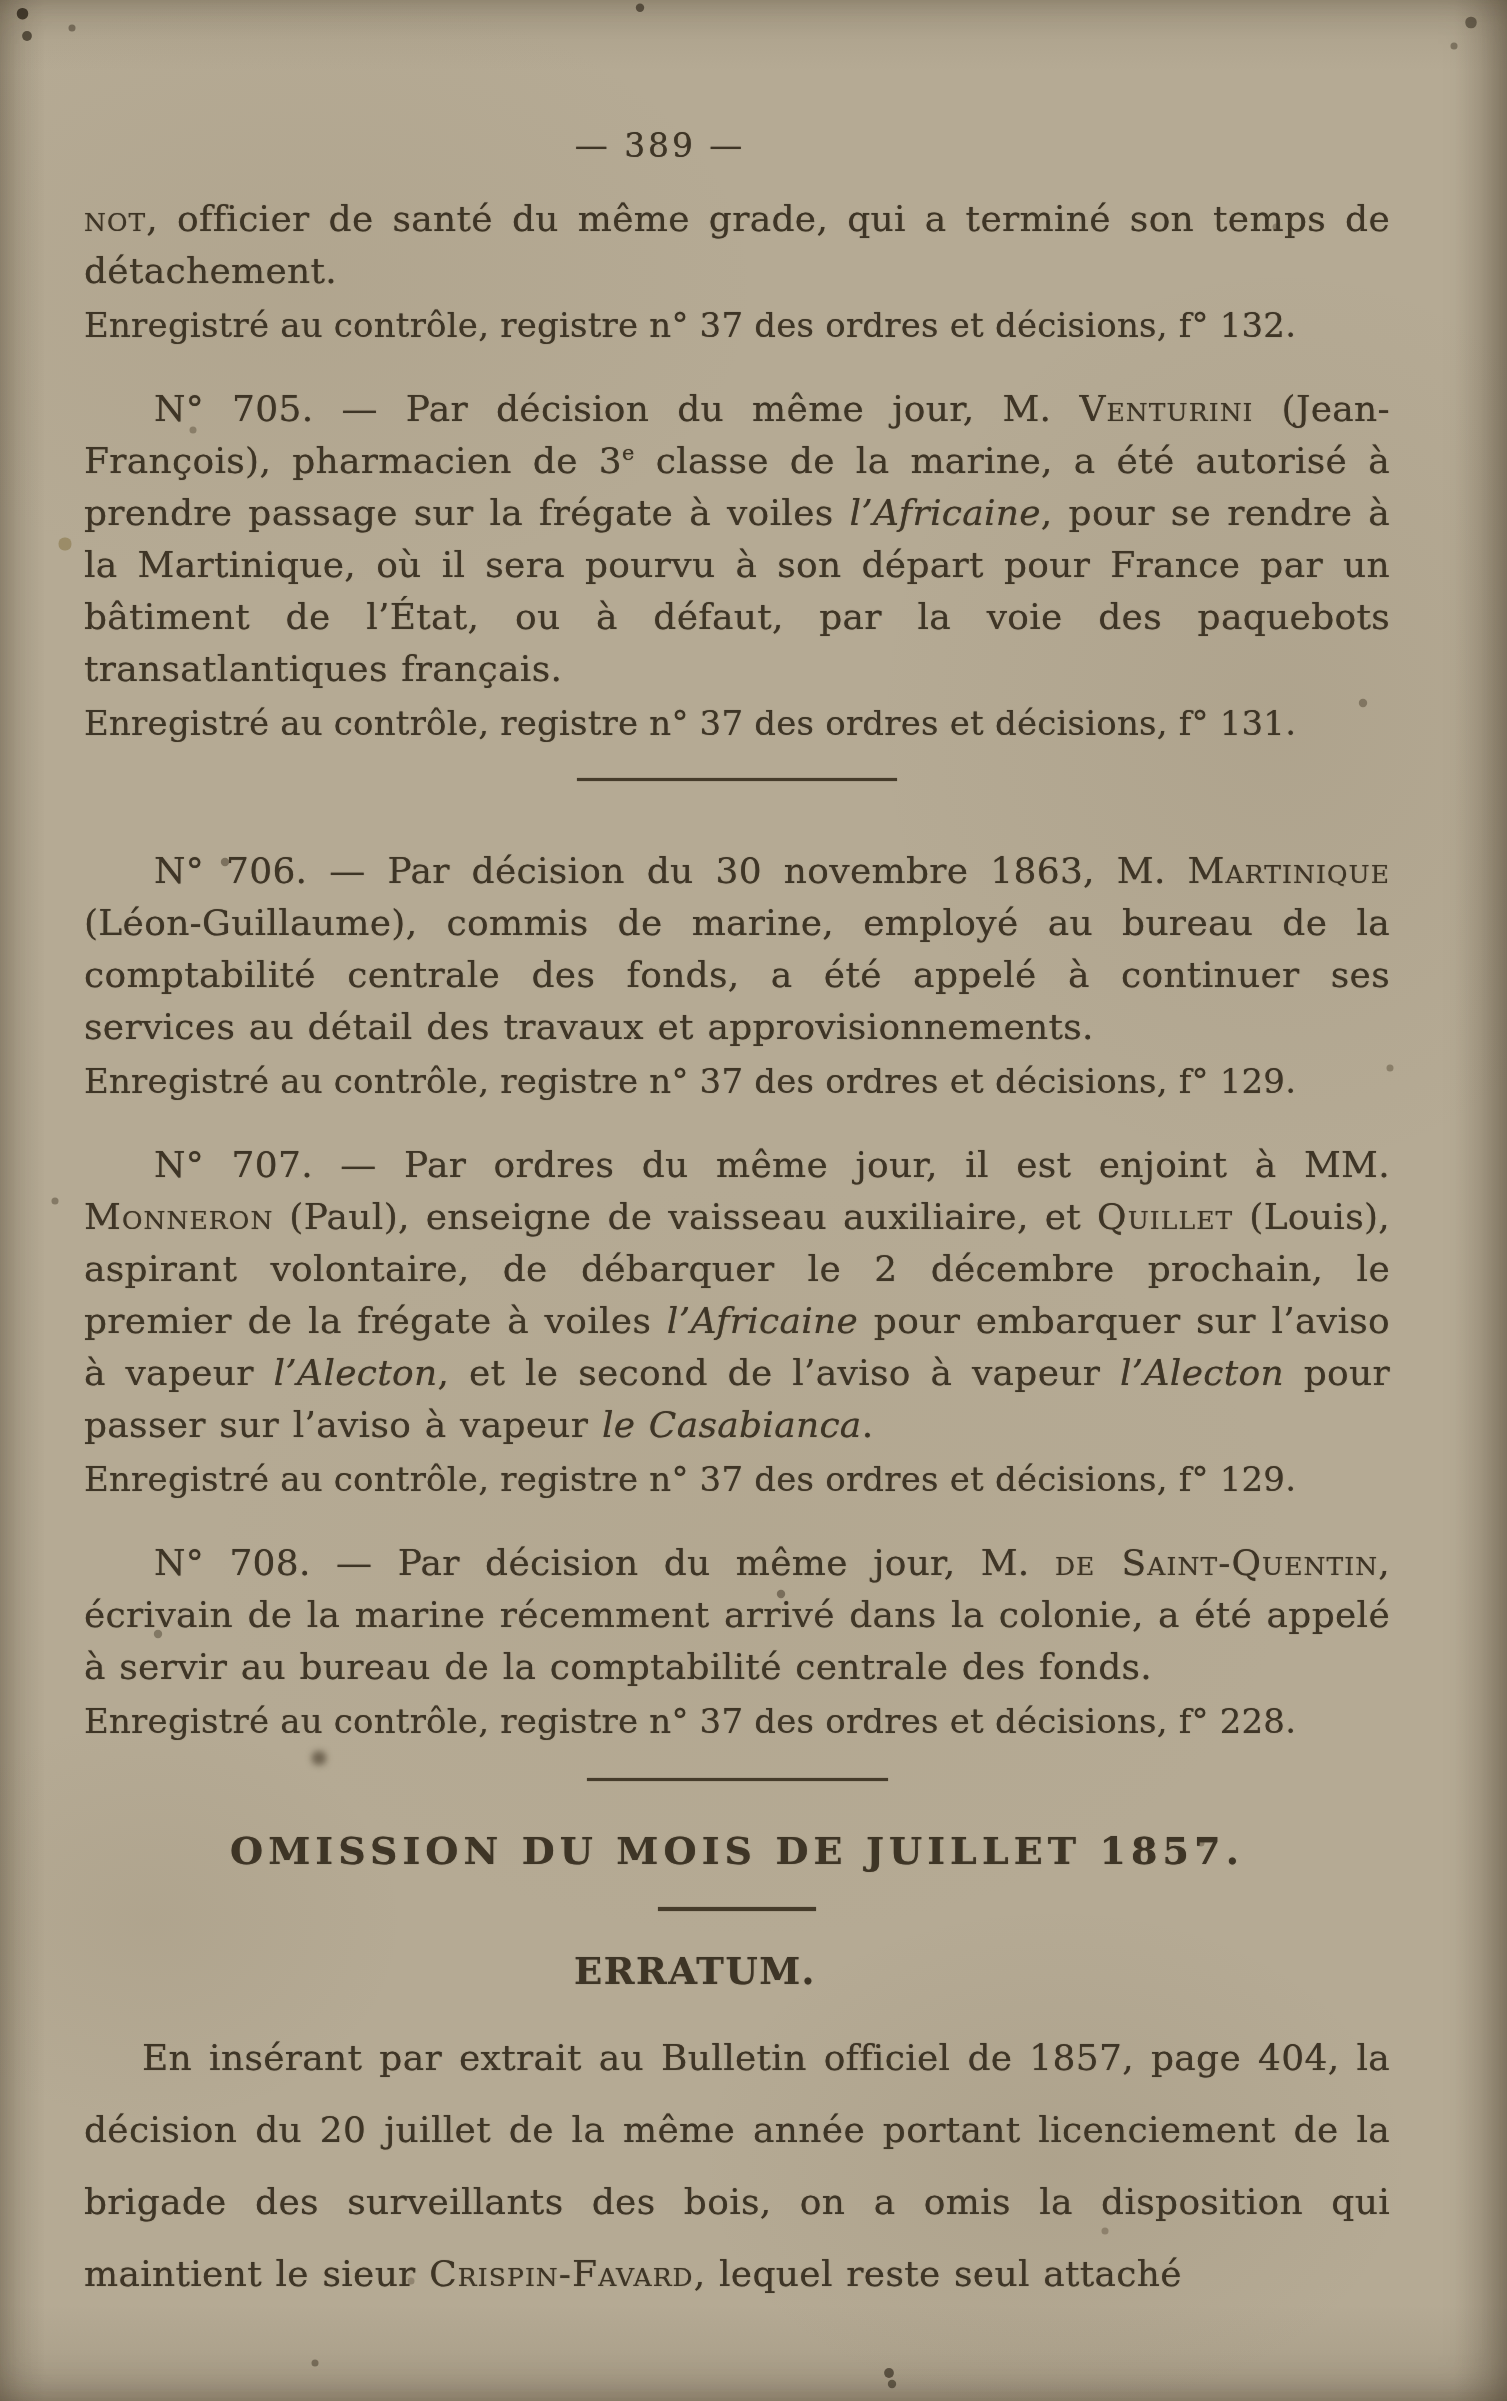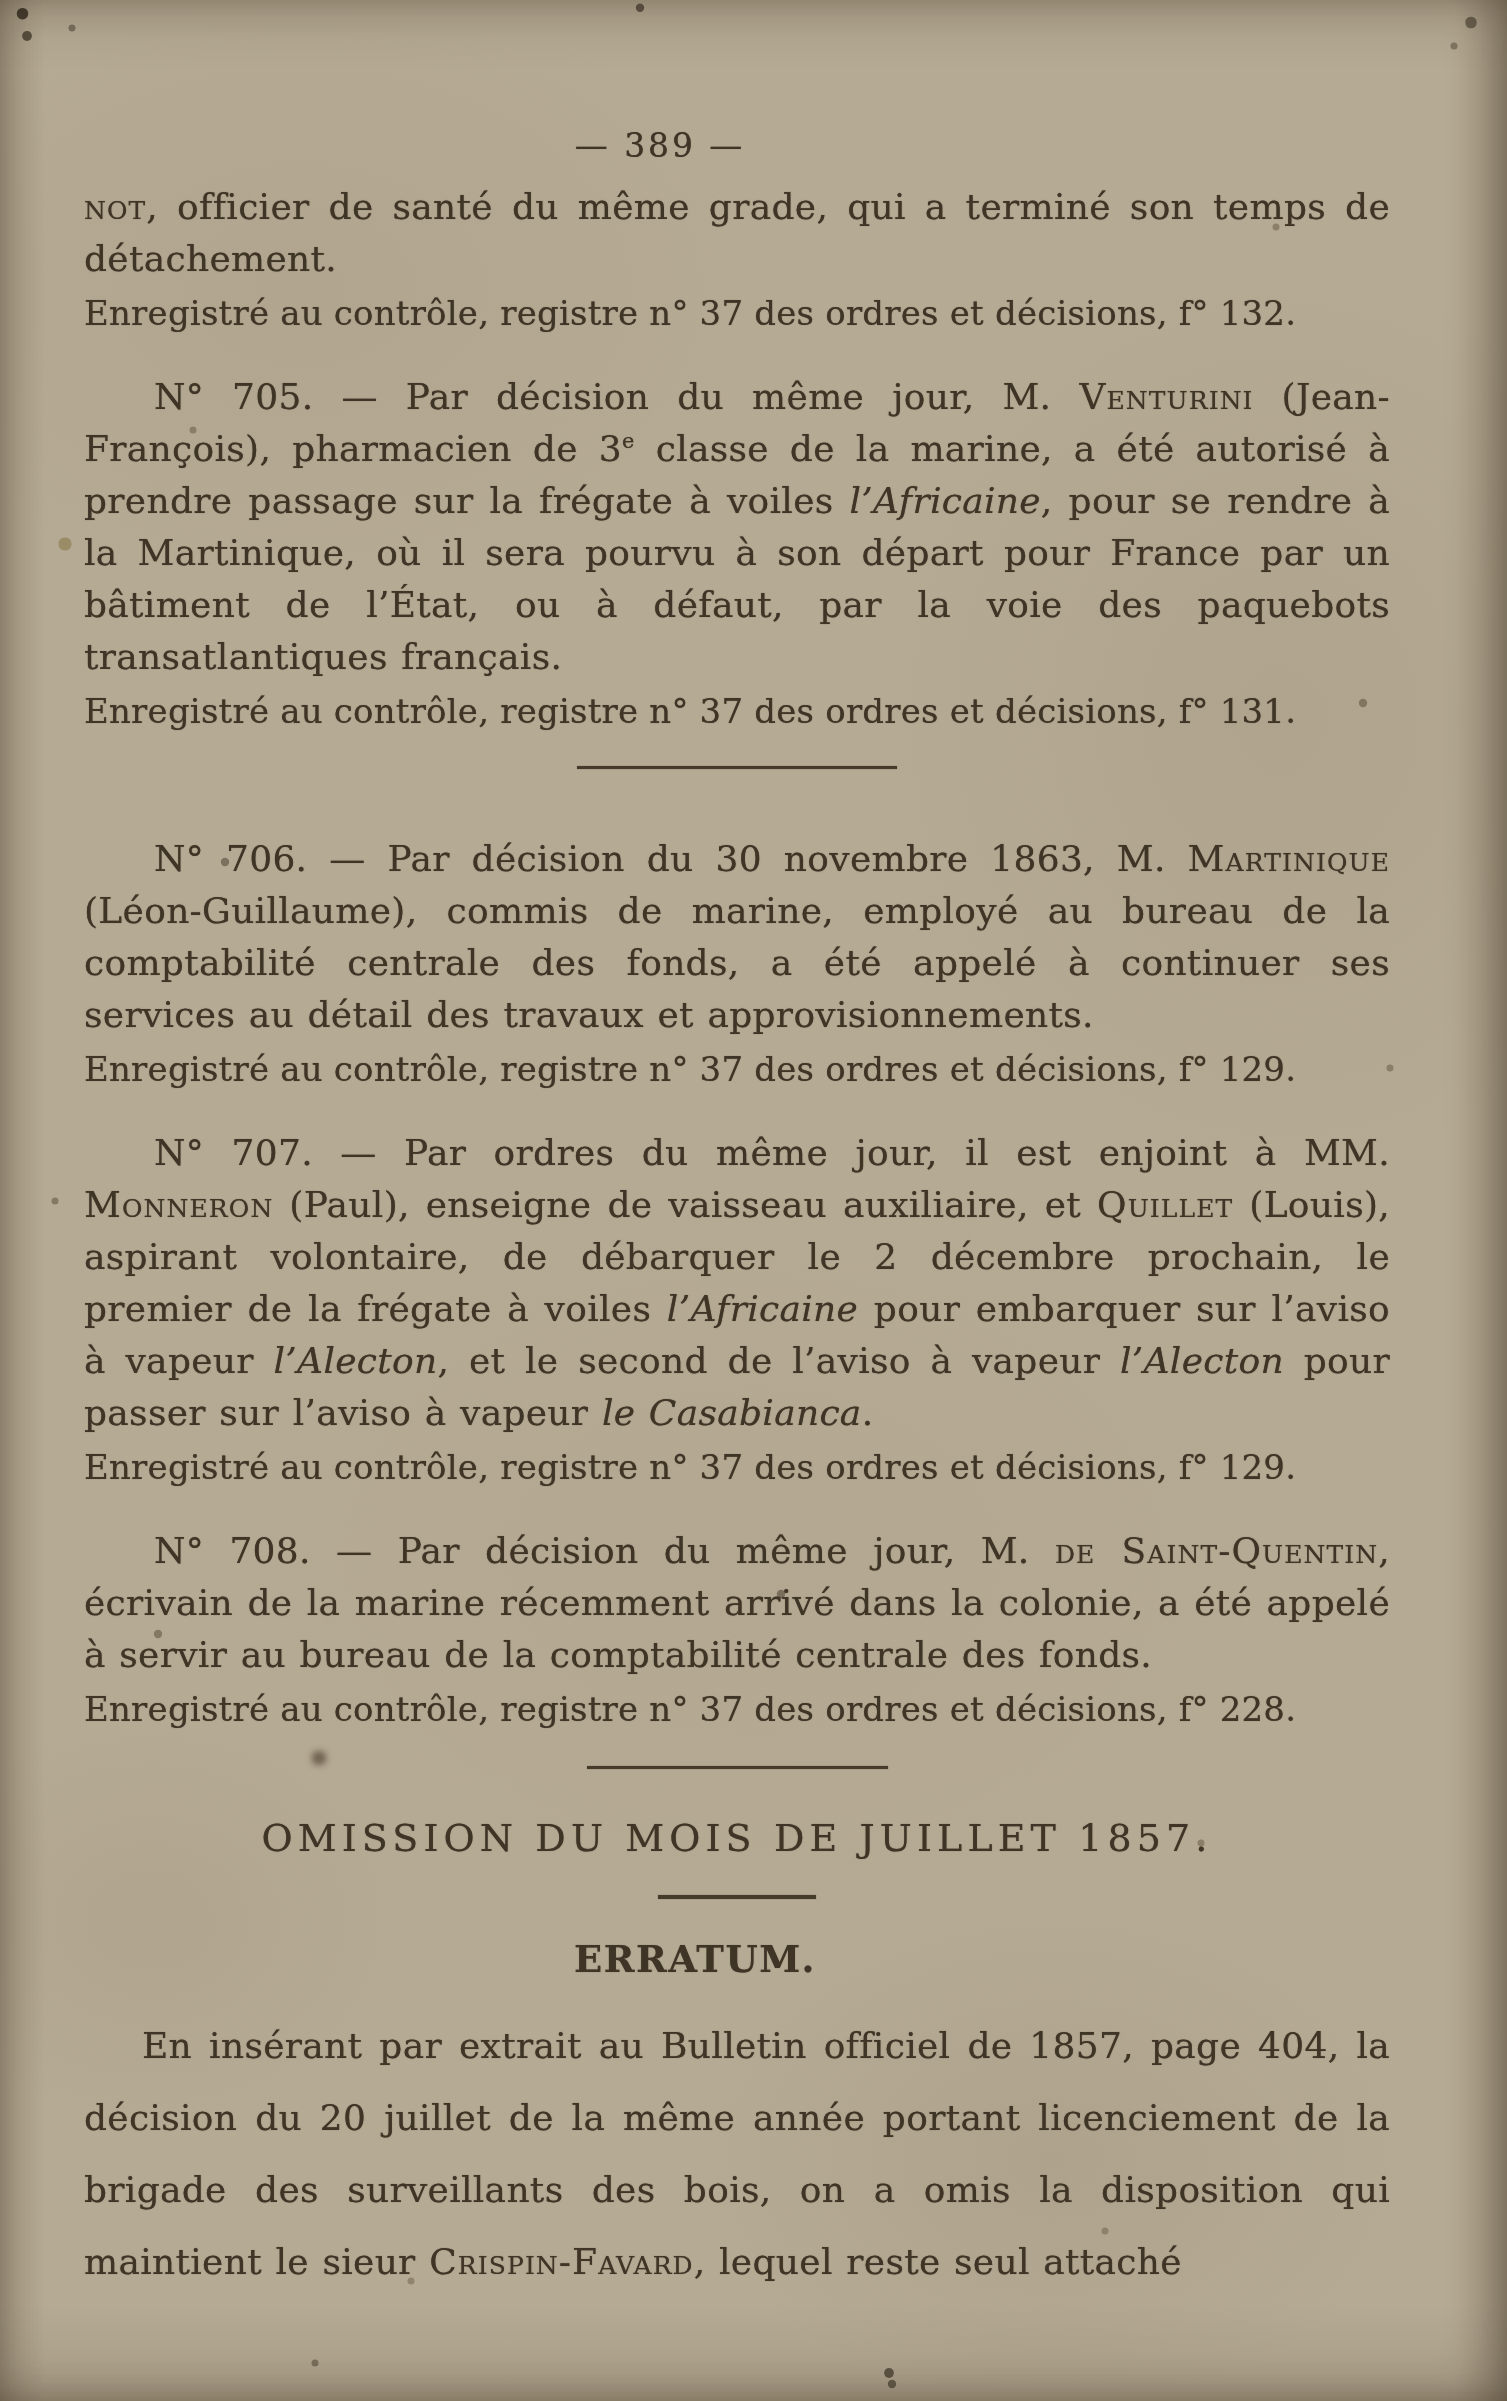--- a/index.html
+++ b/index.html
@@ -36,21 +36,21 @@
     transform:translateX(-77px);
     text-shadow:0 0 0.7px rgba(62,50,35,.75);
   }
   .para{
     font-size:36px;line-height:52px;
     text-align:justify;
     letter-spacing:0.3px;word-spacing:1.8px;
     text-shadow:0 0 0.9px rgba(62,50,35,.72);
     margin:0;
   }
-  .para.first{margin-top:16px;text-indent:0;}
+  .para.first{margin-top:28px;text-indent:0;}
   .para.entry{margin-top:38px;text-indent:70px;}
   .para.entry.after-rule{margin-top:64px;}
   .reg{
     font-size:34px;line-height:39px;
     margin:8.8px 0 0 0;
     letter-spacing:0.2px;
     text-align:left;
     text-shadow:0 0 0.9px rgba(62,50,35,.70);
   }
   .rule{
@@ -60,21 +60,21 @@
     margin:35px auto 0 auto;
   }
   .rule.r1{width:320px;}
   .rule.r2{width:301px;margin-top:37px;}
   .rule.r3{width:158px;margin-top:34px;}
   .omission{
     margin:47px 0 0 0;
     text-align:center;
     font-size:38px;line-height:45px;
     letter-spacing:5.1px;
-    font-weight:normal;
+    font-weight:bold;
     text-shadow:0 0 0.9px rgba(62,50,35,.75);
   }
   .erratum-h{
     margin:42px 0 0 0;
     text-align:center;
     font-size:37px;line-height:37px;
     letter-spacing:1.5px;
     transform:translateX(-42px);
     text-shadow:0 0 0.9px rgba(62,50,35,.7);
   }

